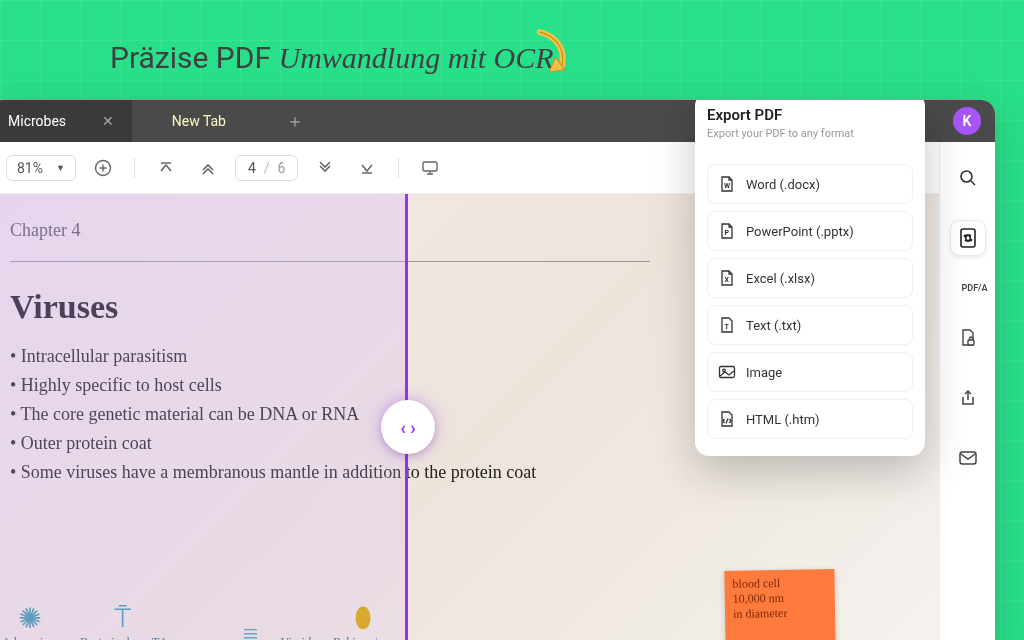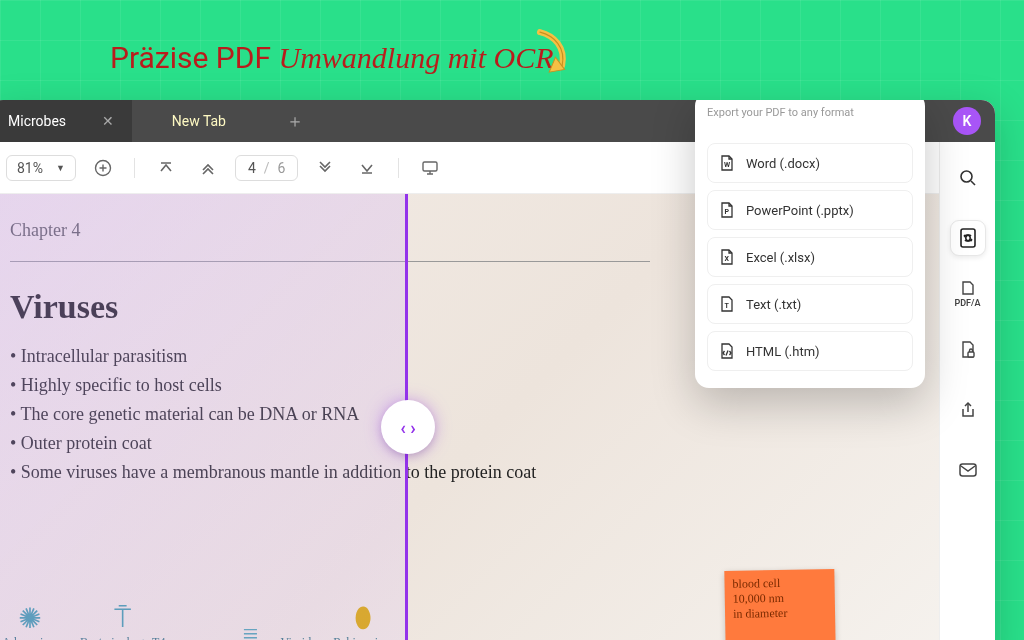--- a/index.html
+++ b/index.html
@@ -11,21 +11,21 @@
     background-size: 40px 40px;
     width: 1024px;
     height: 640px;
     overflow: hidden;
     position: relative;
   }
   .headline {
     position: absolute;
     top: 40px; left: 110px;
     font-size: 30px;
-    color: #b91c1c;
+    color: #404040;
   }
   .headline .cursive {
     font-family: "Comic Sans MS", cursive;
     font-style: italic;
   }
   .arrow {
     position: absolute;
     top: 35px; left: 525px;
     font-size: 36px;
     transform: rotate(30deg);
@@ -327,21 +327,21 @@
     </div>
     <div class="rail-btn active">
       <svg width="20" height="22" viewBox="0 0 20 22" stroke="#222" fill="none" stroke-width="1.6">
           <rect x="3" y="2" width="14" height="18" rx="2"></rect>
           <path d="M7 9 a3 3 0 1 1 0 4"></path>
           <path d="M13 13 a3 3 0 1 1 0 -4"></path>
           <polyline points="6,8 7,9 6,10" fill="#222"></polyline>
           <polyline points="14,14 13,13 14,12" fill="#222"></polyline>
         </svg>
     </div>
-    <div class="rail-btn" style="flex-direction:column;height:auto;gap:2px;">
+    <div class="rail-btn" style="flex-direction:row;height:auto;gap:14px;">
       <svg width="18" height="16" viewBox="0 0 18 16" stroke="#444" fill="none" stroke-width="1.4">
           <path d="M4 2 h7 l3 3 v9 h-10 z"></path>
         </svg>
       <span class="rail-label">PDF/A</span>
     </div>
     <div class="rail-btn">
       <svg width="18" height="20" viewBox="0 0 18 20" stroke="#444" fill="none" stroke-width="1.4">
           <path d="M4 2 h7 l3 3 v12 h-10 z"></path>
           <rect x="9" y="12" width="6" height="5" rx="1" fill="#fff"></rect>
           <path d="M10.5 12 v-1.5 a1.5 1.5 0 0 1 3 0 V12"></path>
@@ -356,20 +356,21 @@
     </div>
     <div class="rail-btn">
       <svg width="20" height="16" viewBox="0 0 20 16" stroke="#444" fill="none" stroke-width="1.5">
           <rect x="2" y="2" width="16" height="12" rx="2.5"></rect>
           <polyline points="3,4 10,9 17,4"></polyline>
         </svg>
     </div>
   </div>
 
   <div class="export-panel">
+    <h3>Export PDF</h3>
     <div class="sub">Export your PDF to any format</div>
 
     <div class="export-item">
       <span class="eicon">
           <svg width="16" height="18" viewBox="0 0 16 18" stroke="#333" fill="none" stroke-width="1.3">
             <path d="M3 2 h7 l3 3 v11 h-10 z"></path>
             <path d="M10 2 v3 h3"></path>
             <text x="5" y="13" font-size="7" fill="#333" stroke="none" font-weight="700">W</text>
           </svg>
         </span>
@@ -396,20 +397,30 @@
       <span>Excel (.xlsx)</span>
     </div>
     <div class="export-item">
       <span class="eicon">
           <svg width="16" height="18" viewBox="0 0 16 18" stroke="#333" fill="none" stroke-width="1.3">
             <path d="M3 2 h7 l3 3 v11 h-10 z"></path>
             <text x="5.5" y="13" font-size="7" fill="#333" stroke="none" font-weight="700">T</text>
           </svg>
         </span>
       <span>Text (.txt)</span>
+    </div>
+    <div class="export-item">
+      <span class="eicon">
+          <svg width="18" height="14" viewBox="0 0 18 14" stroke="#333" fill="none" stroke-width="1.3">
+            <rect x="1.5" y="1.5" width="15" height="11" rx="1.5"></rect>
+            <circle cx="6" cy="5.5" r="1.3"></circle>
+            <polyline points="2,11 7,7 11,10 16,6"></polyline>
+          </svg>
+        </span>
+      <span>Image</span>
     </div>
     <div class="export-item">
       <span class="eicon">
           <svg width="16" height="18" viewBox="0 0 16 18" stroke="#333" fill="none" stroke-width="1.3">
             <path d="M3 2 h7 l3 3 v11 h-10 z"></path>
             <polyline points="5.5,9 4,11 5.5,13"></polyline>
             <polyline points="10.5,9 12,11 10.5,13"></polyline>
             <line x1="9" y1="8.5" x2="7" y2="13.5"></line>
           </svg>
         </span>

